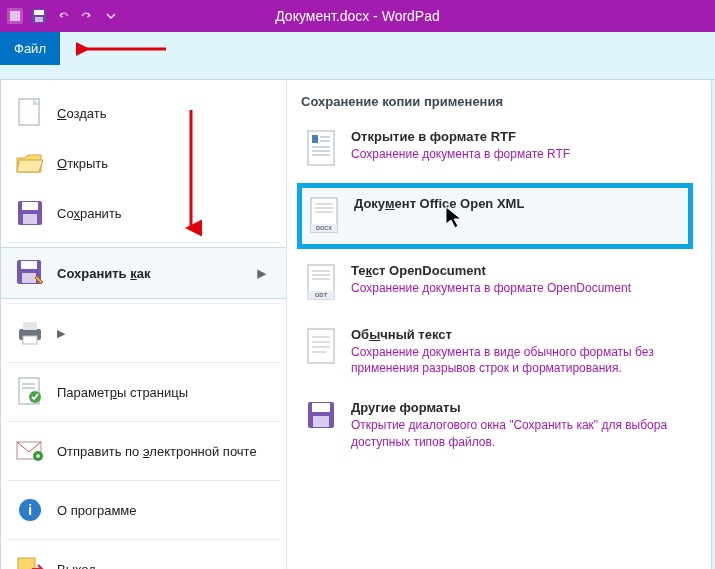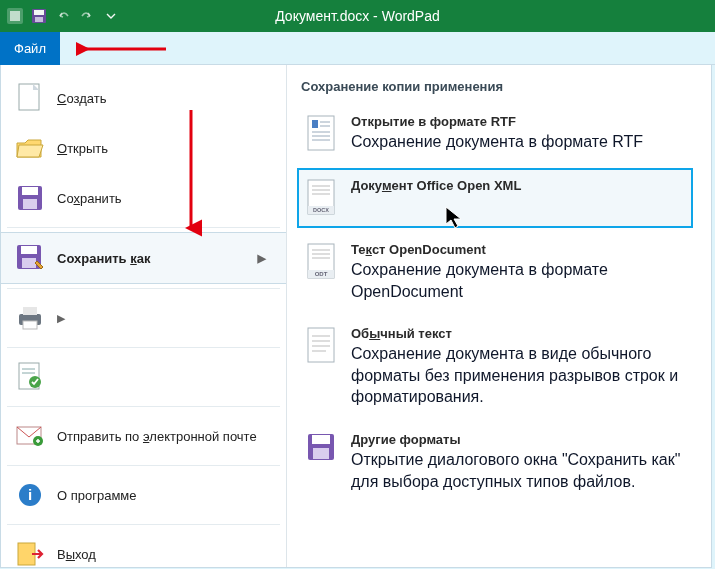--- a/index.html
+++ b/index.html
@@ -7,31 +7,31 @@
   font-family: "Segoe UI", Tahoma, sans-serif;
   font-size: 13px;
   background: #dff4fb;
   width: 715px;
   height: 569px;
   overflow: hidden;
   position: relative;
 }
 .titlebar {
   height: 32px;
-  background: #15803d;
+  background: #a21caf;
   display: flex;
   align-items: center;
   padding: 0 6px;
   color: #fff;
 }
 .qat { display: flex; align-items: center; gap: 6px; }
 .qat-icon { width: 18px; height: 18px; display: inline-flex; align-items: center; justify-content: center; opacity: .95; }
 .title-text { position: absolute; left: 50%; transform: translateX(-50%); font-size: 14px; }
 .ribbon-strip {
-  height: 33px;
+  height: 48px;
   background: #dff4fb;
   border-bottom: 1px solid #c8dbe6;
   display: flex;
   align-items: stretch;
   position: relative;
 }
 .file-tab {
   background: #0072c6;
   color: #fff;
   padding: 0 14px;
@@ -76,25 +76,25 @@
 .right-col { flex: 1; padding: 14px 18px 14px 10px; position: relative; }
 .panel-title { font-weight: bold; color: #3a4a56; margin-bottom: 10px; padding-left: 4px; }
 .opt {
   display: flex;
   gap: 12px;
   padding: 8px 6px;
   cursor: pointer;
   border: 2px solid transparent;
   margin-bottom: 4px;
 }
-.opt.highlight { border: 2px solid #0ea5e9; background: #f2f8fb; }
+.opt.highlight { border: 5px solid #0ea5e9; background: #f2f8fb; }
 .opt-icon { width: 34px; height: 40px; flex-shrink: 0; display: flex; align-items: flex-start; justify-content: center; }
 .opt-text { flex: 1; }
 .opt-title { font-weight: bold; color: #2a2a2a; margin-bottom: 2px; }
-.opt-desc { color: #0f172a; font-size: 16px; line-height: 1.35; }
+.opt-desc { color: #a21caf; font-size: 12px; line-height: 1.35; }
 .underline { text-decoration: underline; }
 
 .arrow { position: absolute; pointer-events: none; }
 .arrow-h { top: 42px; left: 76px; width: 92px; height: 14px; }
 .arrow-v { top: 108px; left: 180px; width: 22px; height: 130px; }
 .cursor { position: absolute; left: 445px; top: 206px; pointer-events: none; }
 svg { display: block; }
 </style>
 </head>
 <body>
@@ -209,20 +209,21 @@
     <div class="menu-item">
       <span class="menu-icon">
         <svg width="26" height="30">
             <rect x="2" y="1" width="20" height="26" fill="#fff" stroke="#9aa"></rect>
             <line x1="5" y1="7" x2="18" y2="7" stroke="#8aa"></line>
             <line x1="5" y1="11" x2="18" y2="11" stroke="#8aa"></line>
             <circle cx="18" cy="20" r="6" fill="#4aa44a"></circle>
             <path d="M15 20 l2 2 l4 -5" stroke="#fff" stroke-width="1.8" fill="none"></path>
           </svg>
       </span>
+      <span class="menu-label">Парамет<span class="underline">р</span>ы страницы</span>
     </div>
 
     <div class="sep"></div>
 
     <div class="menu-item">
       <span class="menu-icon">
         <svg width="30" height="24">
             <rect x="2" y="3" width="24" height="17" fill="#fff" stroke="#b88"></rect>
             <path d="M2 3 L14 13 L26 3" stroke="#c55" fill="none"></path>
             <circle cx="23" cy="17" r="5" fill="#3a9b3a"></circle>

